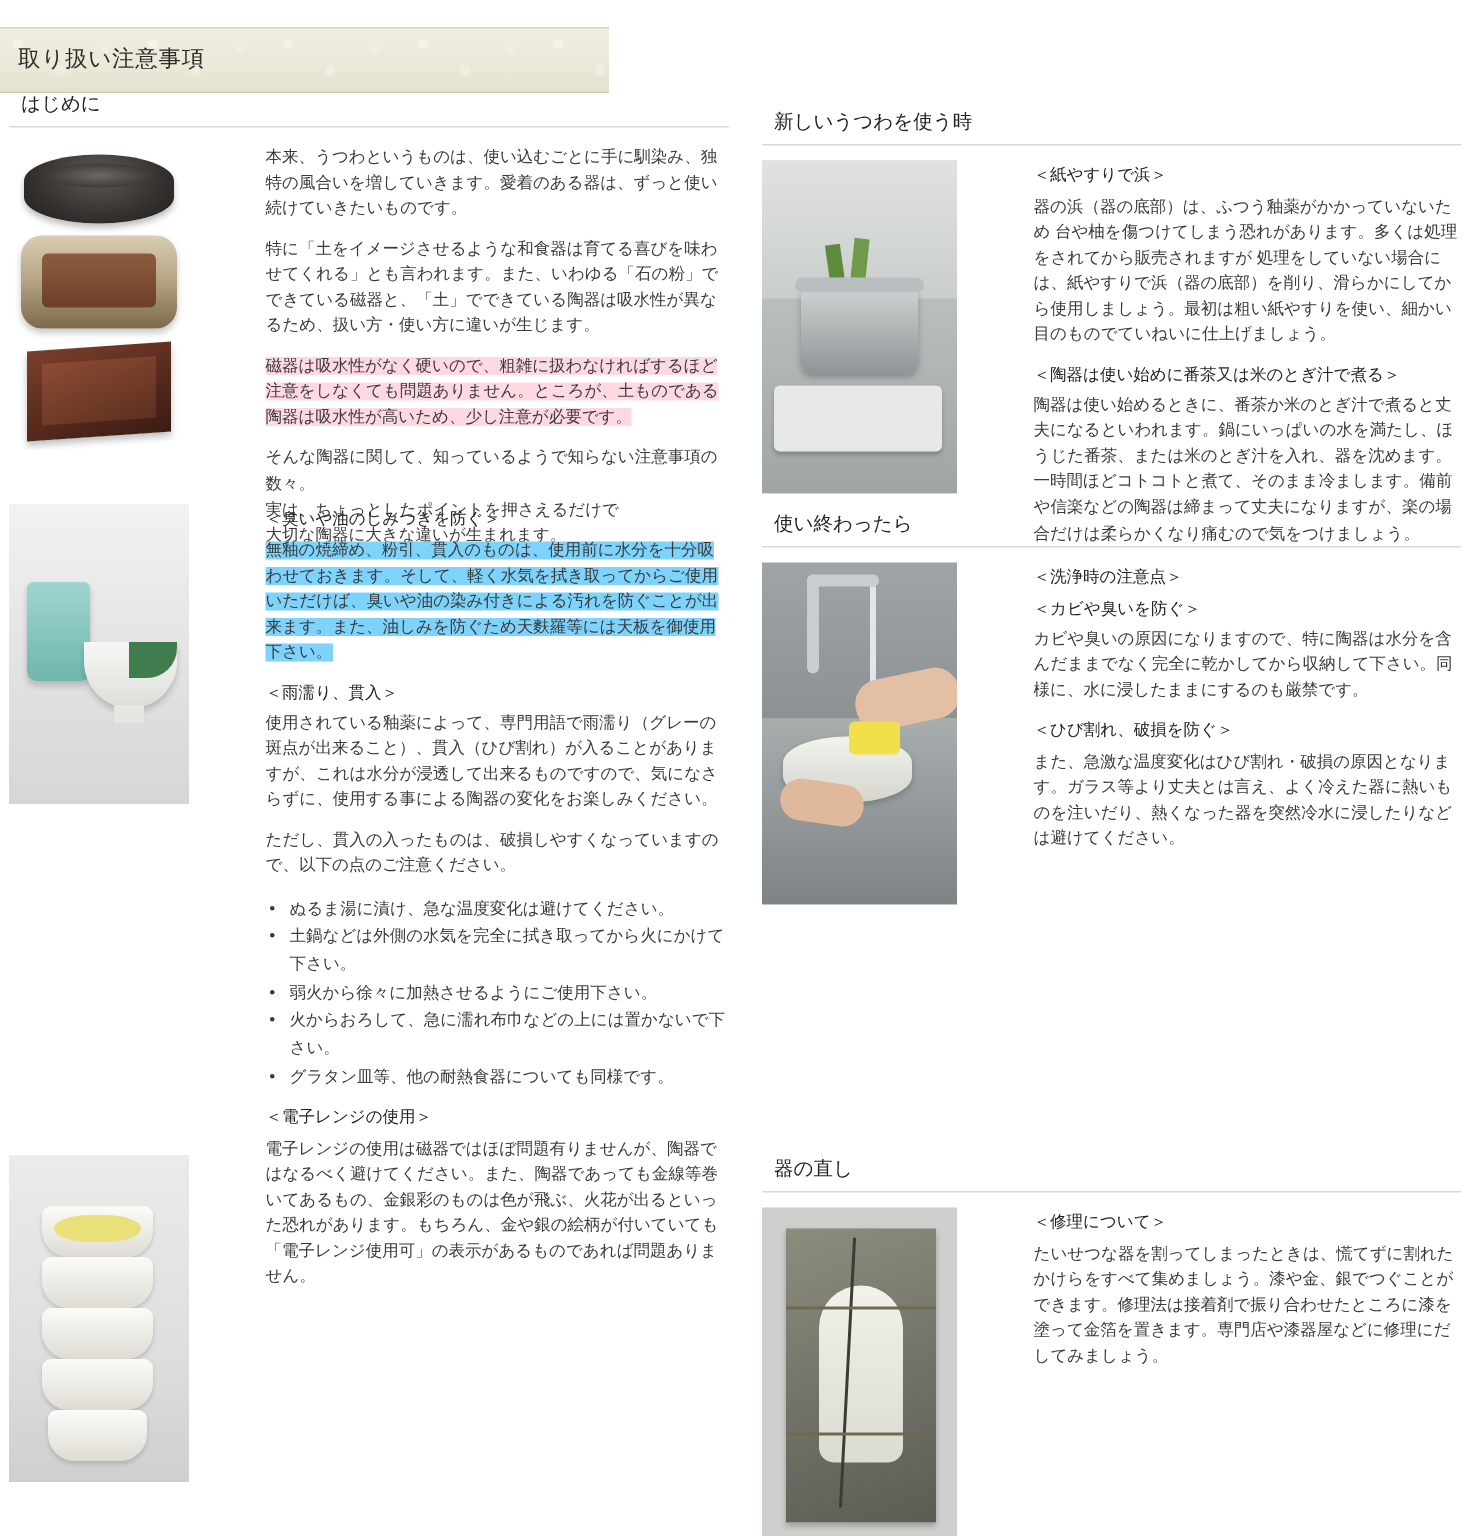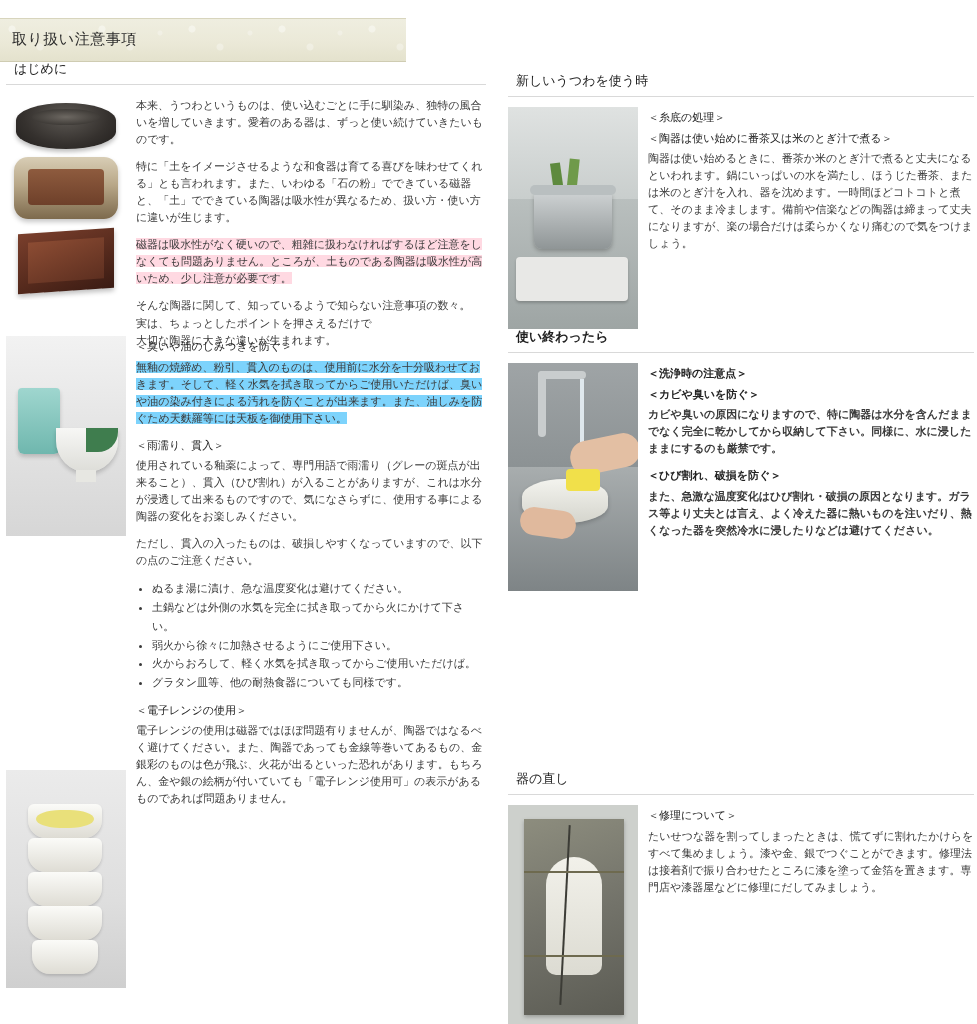--- a/index.html
+++ b/index.html
@@ -60,21 +60,21 @@
     padding: 0 0 6px 8px;
     border-bottom: 1px solid #d9d9d9;
     margin: 0 0 10px 0;
   }
   .sec-body {
     display: flex;
     gap: 10px;
     align-items: flex-start;
   }
   .photo-col { flex: 0 0 auto; }
-  .text-col  { flex: 1 1 auto; padding-top: 2px; }
+  .text-col  { flex: 1 1 auto; padding-top: 2px; margin-left: 41px; }
 
   p.t { margin: 0 0 10px 0; line-height: 1.55; font-size: 11px; }
   p.t:last-child { margin-bottom: 0; }
   .sub { margin: 0 0 4px 0; font-size: 11px; color: #222; line-height:1.5; }
   .hl-pink { background: #ffd9e2; }
   .hl-yell { background: #7dd3fc; }
 
   ul.bul { margin: 0 0 10px 0; padding-left: 16px; }
   ul.bul li { line-height: 1.7; font-size: 11px; list-style: disc; }
 
@@ -201,21 +201,22 @@
           <div class="wallt"></div>
             <div class="counter"></div>
           <div class="stove"></div>
           <div class="green"></div>
             <div class="green2"></div>
           <div class="pot"></div>
             <div class="lid"></div>
         </div>
       </div>
       <div class="text-col">
-        <p class="sub">＜糸底の処理＞</p>
+        <p class="sub">＜紙やすりで浜＞</p>
+        <p class="t">器の浜（器の底部）は、ふつう釉薬がかかっていないため 台や柚を傷つけてしまう恐れがあります。多くは処理をされてから販売されますが 処理をしていない場合には、紙やすりで浜（器の底部）を削り、滑らかにしてから使用しましょう。最初は粗い紙やすりを使い、細かい目のものでていねいに仕上げましょう。</p>
         <p class="sub">＜陶器は使い始めに番茶又は米のとぎ汁で煮る＞</p>
         <p class="t">陶器は使い始めるときに、番茶か米のとぎ汁で煮ると丈夫になるといわれます。鍋にいっぱいの水を満たし、ほうじた番茶、または米のとぎ汁を入れ、器を沈めます。一時間ほどコトコトと煮て、そのまま冷まします。備前や信楽などの陶器は締まって丈夫になりますが、楽の場合だけは柔らかくなり痛むので気をつけましょう。</p>
       </div>
     </div>
   </div>
 
   <div class="col-left" style="top:336px;">
     <div class="sec-body">
       <div class="photo-col">
         <div class="ph ph-cups">
@@ -227,30 +228,30 @@
       <div class="text-col">
         <p class="sub">＜臭いや油のしみつきを防ぐ＞</p>
         <p class="t"><span class="hl-yell">無釉の焼締め、粉引、貫入のものは、使用前に水分を十分吸わせておきます。そして、軽く水気を拭き取ってからご使用いただけば、臭いや油の染み付きによる汚れを防ぐことが出来ます。また、油しみを防ぐため天麩羅等には天板を御使用下さい。</span></p>
         <p class="sub">＜雨濡り、貫入＞</p>
         <p class="t">使用されている釉薬によって、専門用語で雨濡り（グレーの斑点が出来ること）、貫入（ひび割れ）が入ることがありますが、これは水分が浸透して出来るものですので、気になさらずに、使用する事による陶器の変化をお楽しみください。</p>
         <p class="t">ただし、貫入の入ったものは、破損しやすくなっていますので、以下の点のご注意ください。</p>
         <ul class="bul">
           <li>ぬるま湯に漬け、急な温度変化は避けてください。</li>
           <li>土鍋などは外側の水気を完全に拭き取ってから火にかけて下さい。</li>
           <li>弱火から徐々に加熱させるようにご使用下さい。</li>
-          <li>火からおろして、軽く水気を拭き取ってからご使用いただけば。</li>
+          <li>火からおろして、急に濡れ布巾などの上には置かないで下さい。</li>
           <li>グラタン皿等、他の耐熱食器についても同様です。</li>
         </ul>
         <p class="sub">＜電子レンジの使用＞</p>
         <p class="t">電子レンジの使用は磁器ではほぼ問題有りませんが、陶器ではなるべく避けてください。また、陶器であっても金線等巻いてあるもの、金銀彩のものは色が飛ぶ、火花が出るといった恐れがあります。もちろん、金や銀の絵柄が付いていても「電子レンジ使用可」の表示があるものであれば問題ありません。</p>
       </div>
     </div>
   </div>
 
-  <div class="col-right" style="top:328px;font-weight:bold;">
+  <div class="col-right" style="top:340px;">
     <div class="sec-title">使い終わったら</div>
     <div class="sec-body">
       <div class="photo-col">
         <div class="ph ph-sink">
           <div class="back"></div>
             <div class="basin"></div>
           <div class="taparm"></div>
             <div class="tap"></div>
             <div class="water"></div>
           <div class="plate"></div>

